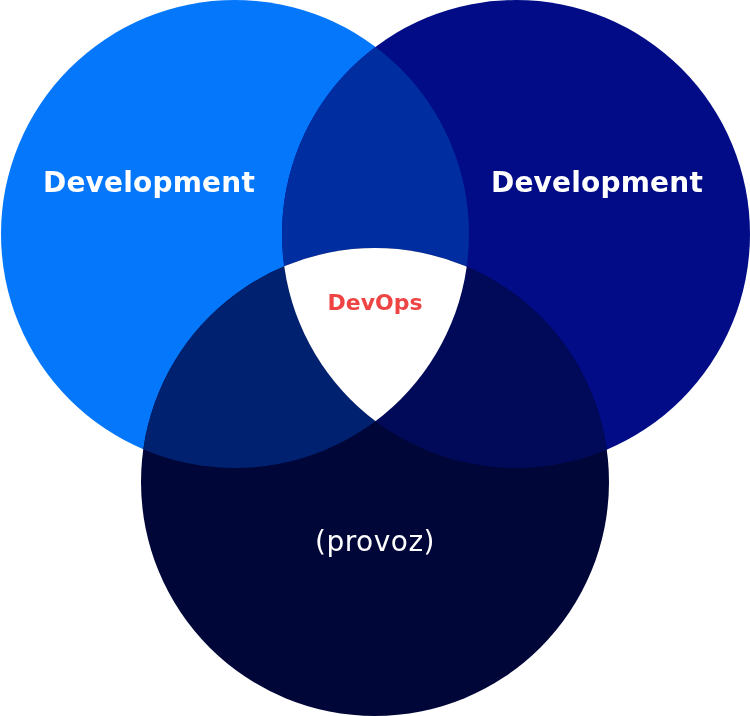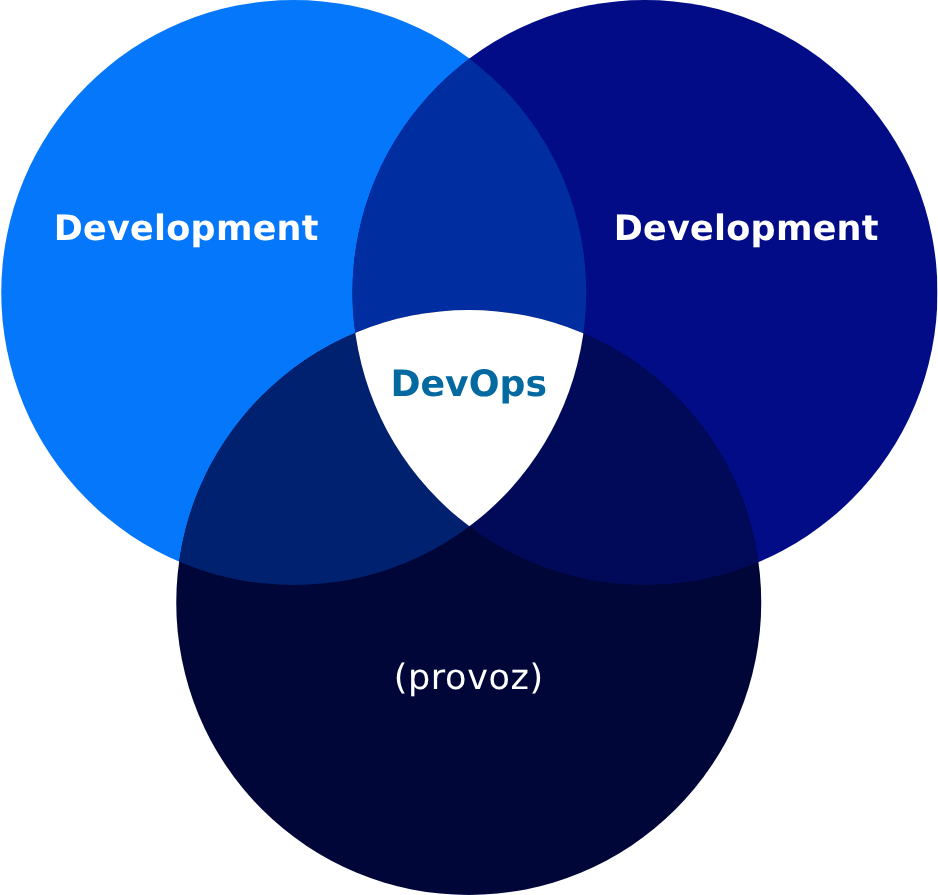--- a/index.html
+++ b/index.html
@@ -42,23 +42,23 @@
       letter-spacing: 0.5px;
     }
     #label-dev { left: 149px; top: 166px; }
     #label-ops { left: 597px; top: 166px; }
     #label-qa  { left: 375px; top: 525px; }
     #label-devops {
       position: absolute;
       left: 375px;
       top: 290px;
       transform: translateX(-50%);
-      color: #0369a1;
+      color: #ef4444;
       font-weight: bold;
-      font-size: 29px;
+      font-size: 22px;
       white-space: nowrap;
     }
   </style>
 </head>
 <body>
 
 <svg id="venn" viewBox="0 0 750 716" xmlns="http://www.w3.org/2000/svg">
   <defs>
     <clipPath id="clip-dev">
       <circle cx="235" cy="234" r="234"></circle>

